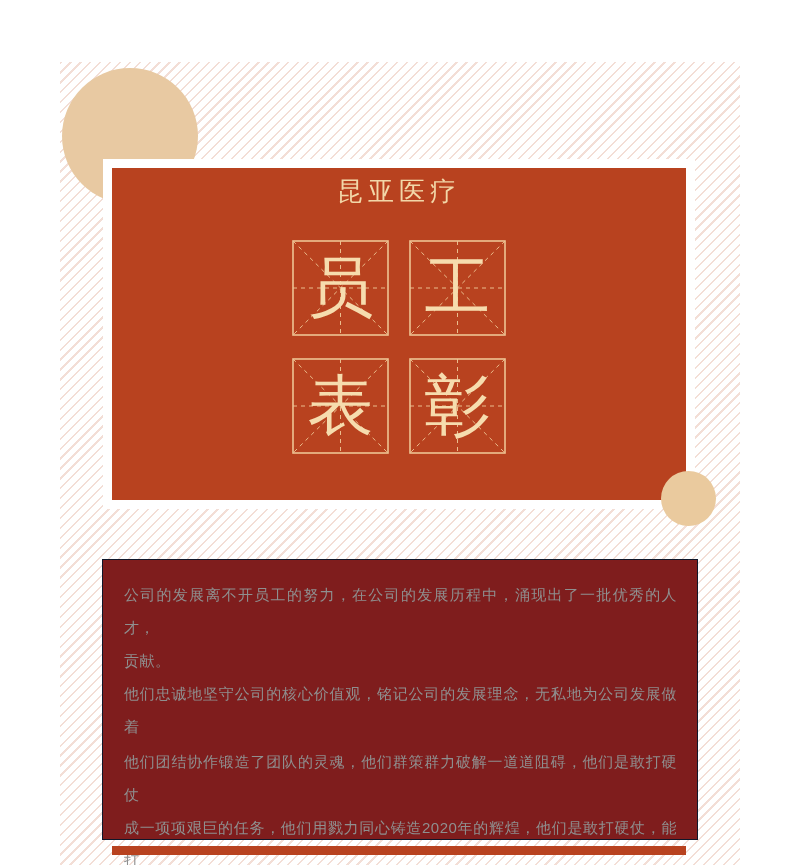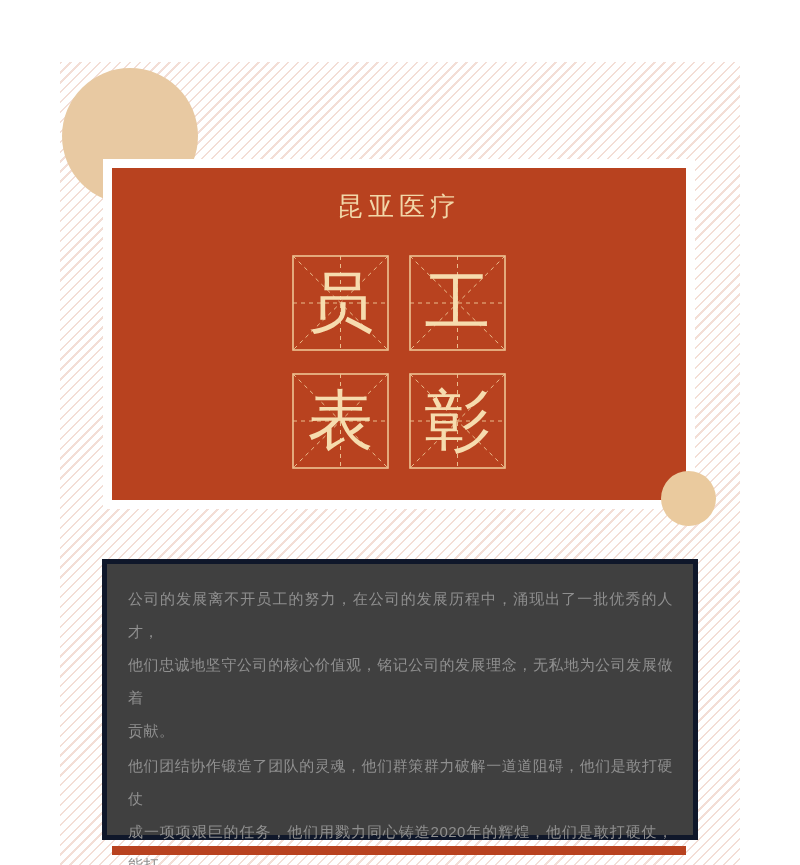--- a/index.html
+++ b/index.html
@@ -14,33 +14,33 @@
 
   
   .circle { position:absolute; border-radius:50%; }
   .circle-tl { left:62px; top:68px; width:136px; height:136px; background:#e8c9a2; z-index:1; }
   .circle-br { left:661px; top:471px; width:55px; height:55px; background:#eaca9e; z-index:3; }
 
   
   .banner { position:absolute; left:112px; top:168px; width:574px; height:332px;
     background:#b8421f; box-shadow:0 0 0 9px #ffffff; z-index:2;
     display:flex; flex-direction:column; align-items:center; }
-  .brand { margin-top:21px; font-size:26px; letter-spacing:5px; color:#f2d7a8;
+  .brand { margin-top:6px; font-size:26px; letter-spacing:5px; color:#f2d7a8;
     font-family:"Liberation Sans", sans-serif; }
   .char-grid { margin-top:31px; display:flex; flex-direction:column; gap:22px; }
   .grid-row { display:flex; gap:20px; }
   .grid-cell { position:relative; width:97px; height:96px; }
   .grid-cell svg { position:absolute; left:0; top:0; }
   .grid-cell .char { position:absolute; left:0; top:0; width:97px; height:96px;
     display:flex; align-items:center; justify-content:center;
     font-family:"Liberation Serif", serif; font-size:66px; color:#f6dcae; line-height:96px; }
 
   
   .card { position:absolute; left:102px; top:559px; width:596px; height:281px;
-    background:#404040; border:5px solid #0f172a; z-index:2;
+    background:#7f1d1d; border:1px solid #0f172a; z-index:2;
     padding:18px 20px 0 21px; }
   .para { text-align:justify; }
   .para .line { display:block; line-height:33px; font-size:15px; letter-spacing:0.5px;
     color:#8f8f8f; }
   .para + .para { margin-top:2px; }
 
   
   .footer-bar { position:absolute; left:112px; top:846px; width:574px; height:9px;
     background:#b8421f; z-index:2; }
 </style>
@@ -109,22 +109,22 @@
         </div>
       </div>
     </div>
   </div>
 
   <div class="circle circle-br"></div>
 
   <div class="card">
     <p class="para">
       <span class="line">公司的发展离不开员工的努力，在公司的发展历程中，涌现出了一批优秀的人才，</span>
+      <span class="line">贡献。</span>
       <span class="line">他们忠诚地坚守公司的核心价值观，铭记公司的发展理念，无私地为公司发展做着</span>
-      <span class="line">贡献。</span>
     </p>
     <p class="para">
       <span class="line">他们团结协作锻造了团队的灵魂，他们群策群力破解一道道阻碍，他们是敢打硬仗</span>
       <span class="line">成一项项艰巨的任务，他们用戮力同心铸造2020年的辉煌，他们是敢打硬仗，能打</span>
 
     </p>
 
   </div>
 
   <div class="footer-bar"></div>

